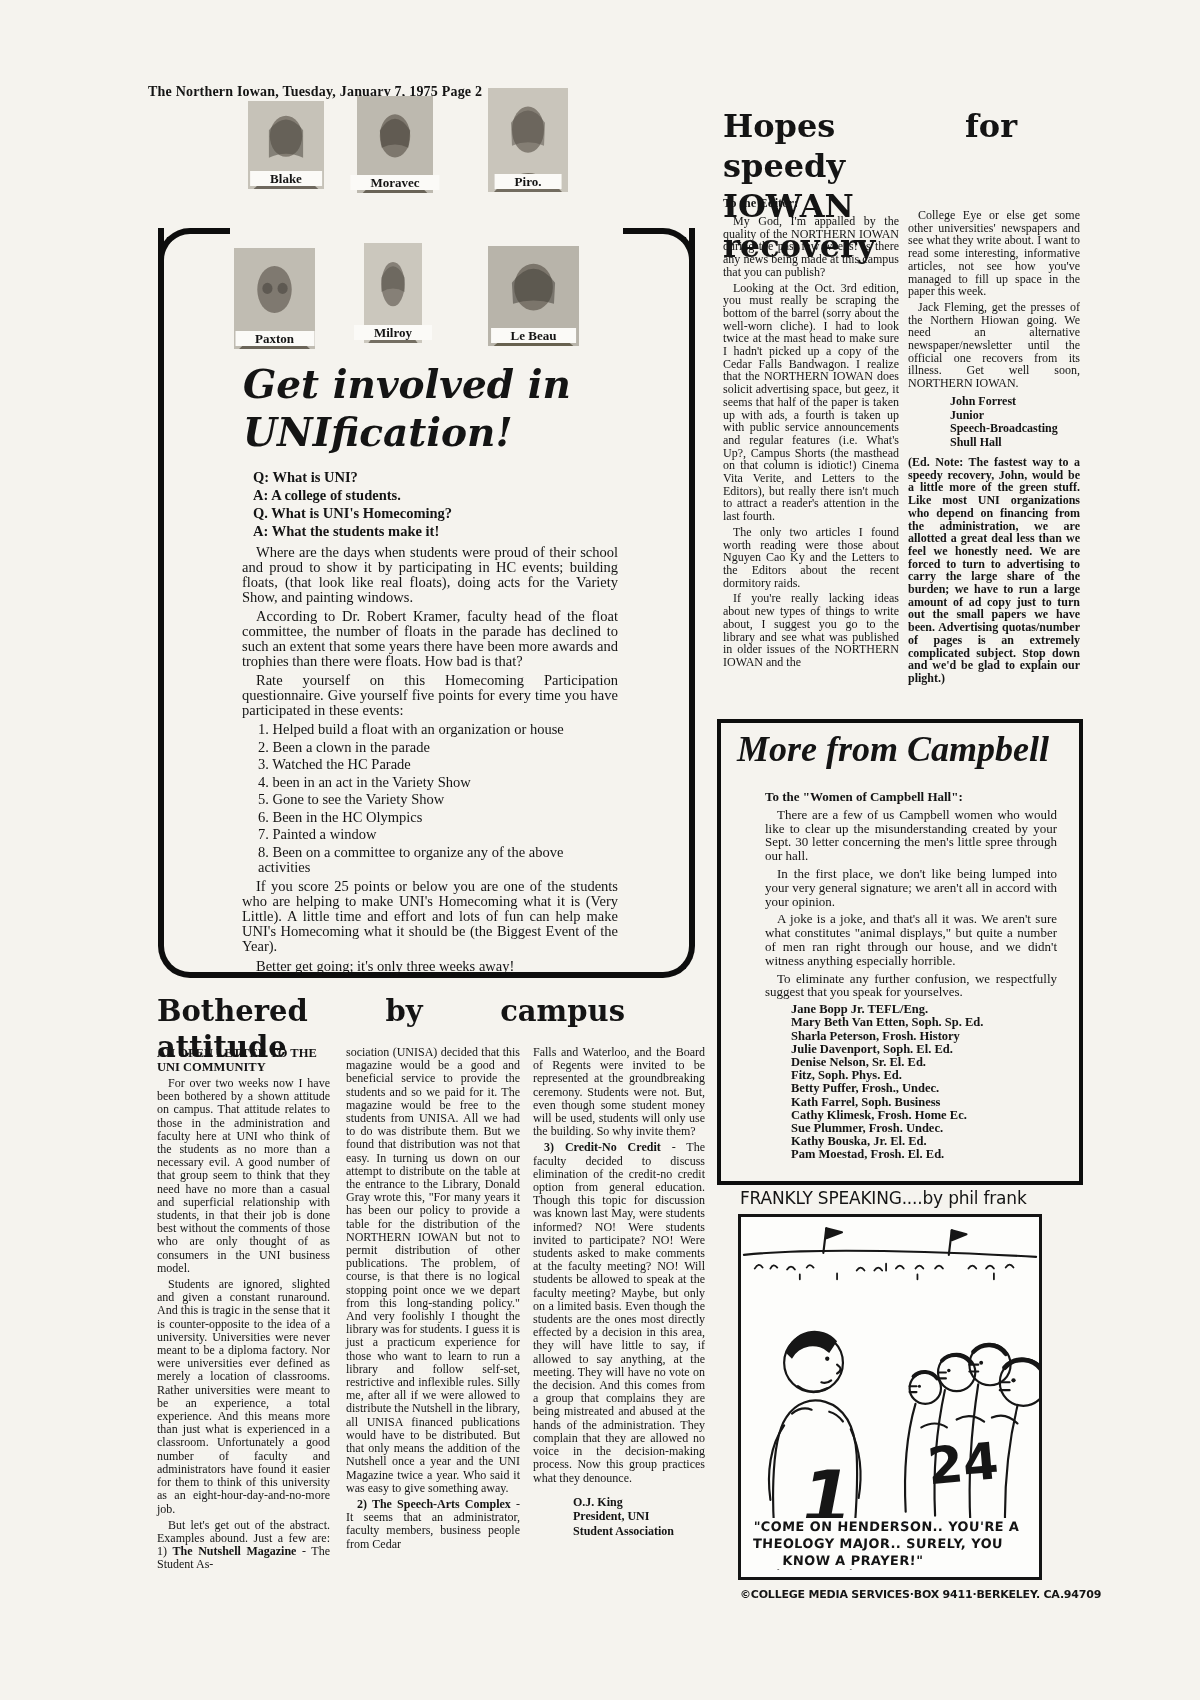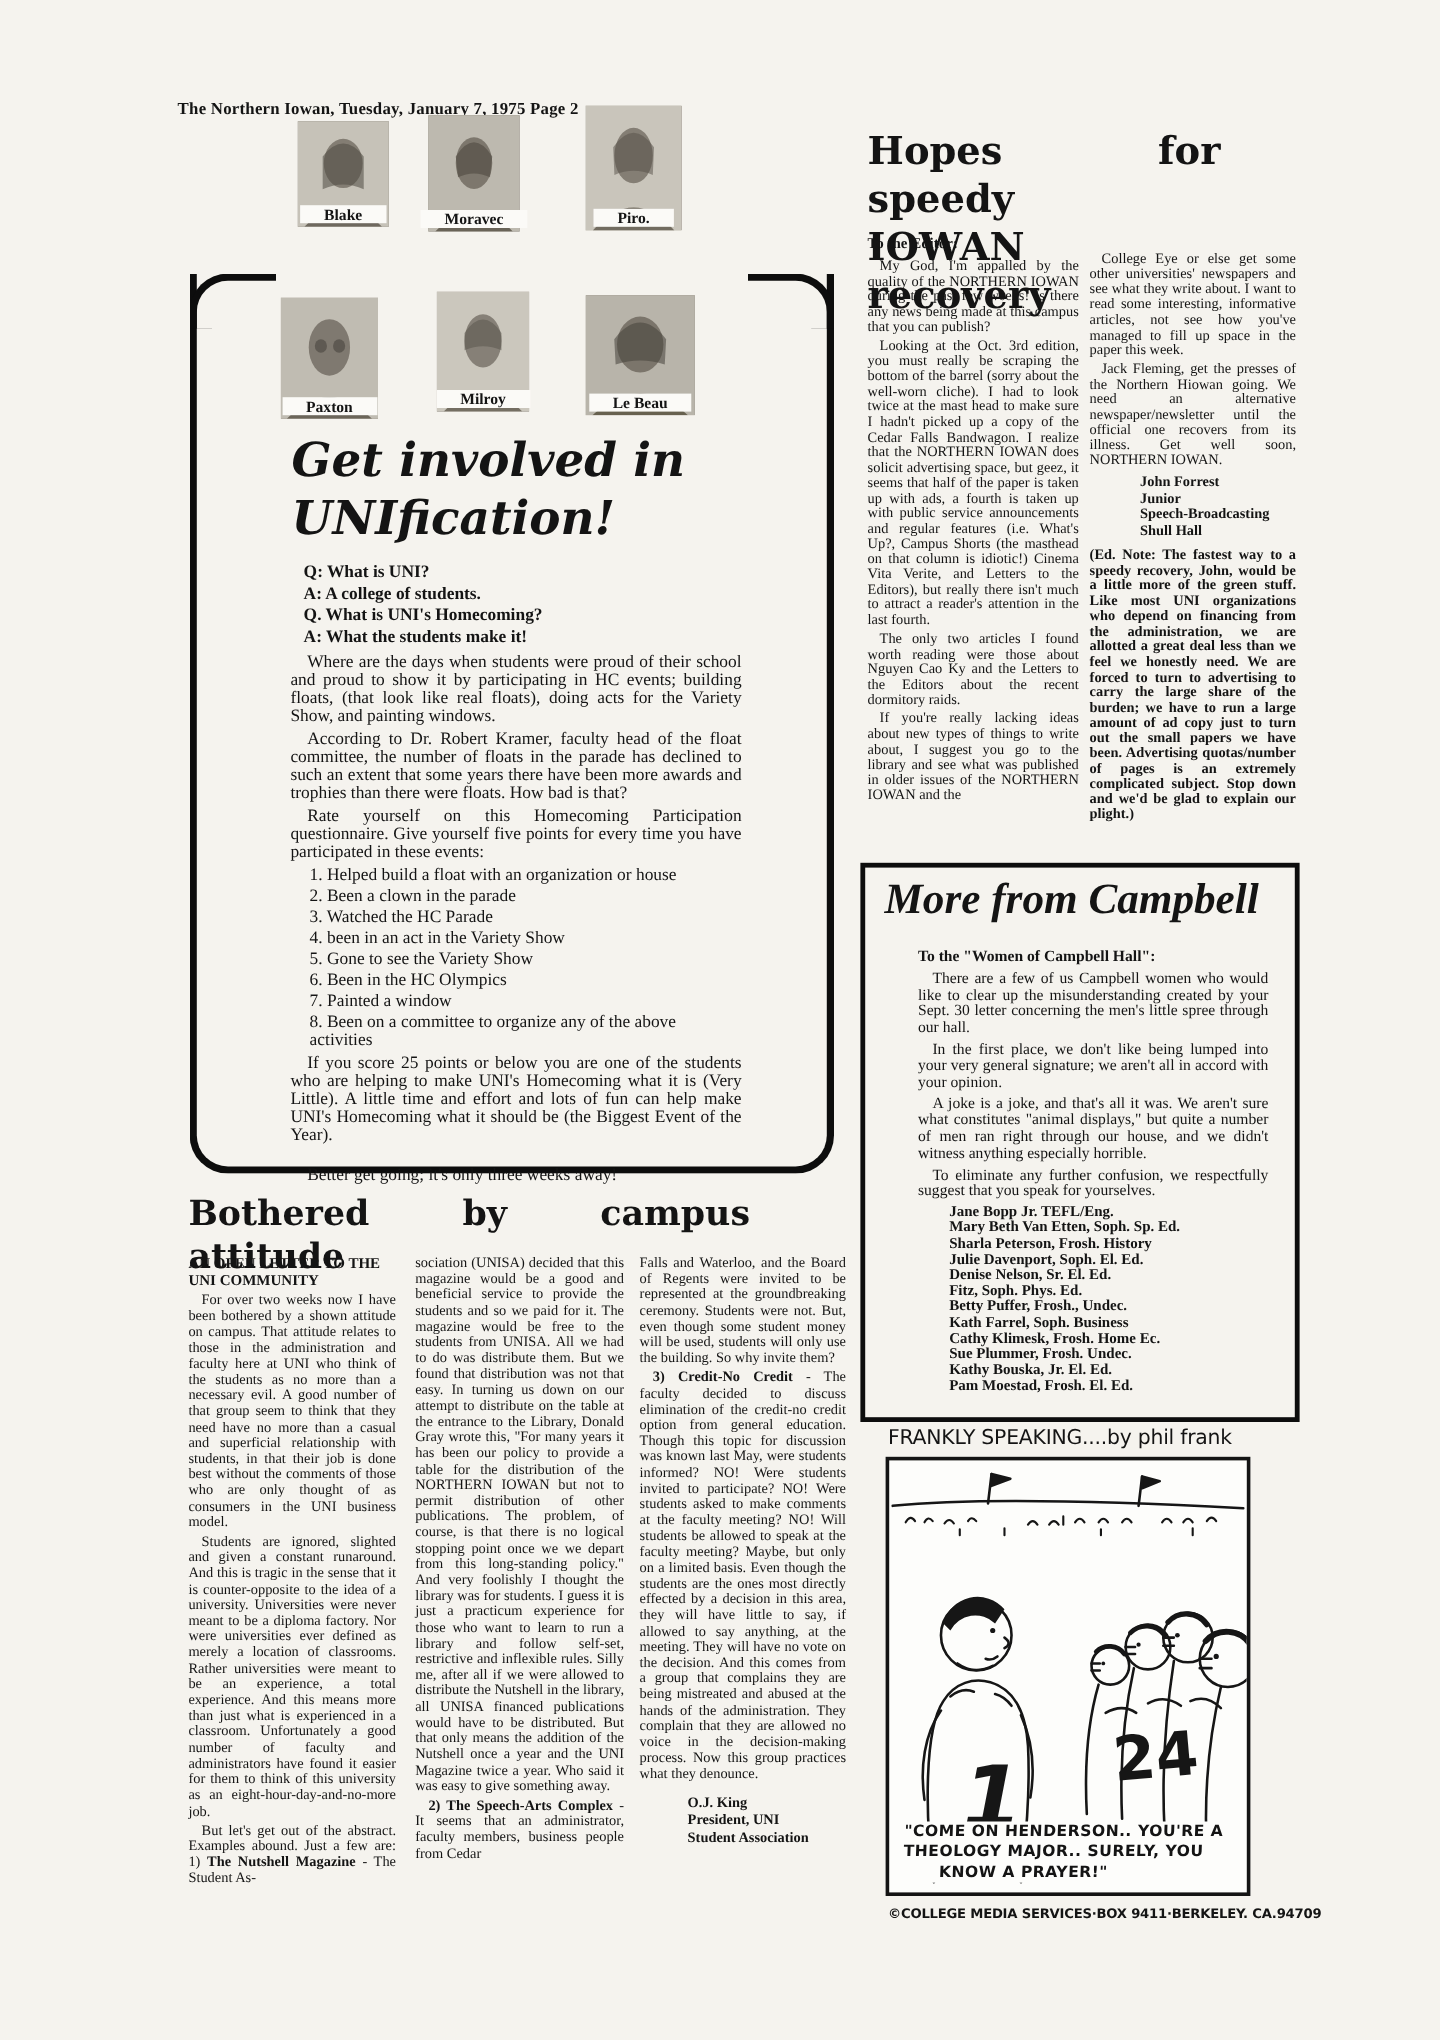--- a/index.html
+++ b/index.html
@@ -12,21 +12,21 @@
 
   
   .photo{position:absolute;background:#c3bfb6;box-shadow:0 0 0 1px #9a958c inset;}
   .photo svg{display:block;width:100%;height:100%;}
   .photo .chip{position:absolute;left:50%;transform:translateX(-50%);bottom:3px;background:#fbfaf7;
         padding:0 20px;font-weight:bold;font-size:13px;white-space:nowrap;line-height:15px;}
   .ph-blake{left:248px;top:101px;width:76px;height:88px;}
   .ph-moravec{left:357px;top:96px;width:76px;height:97px;}
   .ph-piro{left:488px;top:88px;width:80px;height:104px;}
   .ph-paxton{left:234px;top:248px;width:81px;height:101px;}
-  .ph-milroy{left:364px;top:243px;width:77px;height:100px;}
+  .ph-milroy{left:364px;top:243px;width:58px;height:100px;}
   .ph-lebeau{left:488px;top:246px;width:91px;height:100px;}
 
   
   .viewpoint{left:212px;top:158px;font-family:"DejaVu Sans",sans-serif;font-weight:bold;font-style:italic;
         font-size:86px;line-height:1;letter-spacing:3px;color:#0a0a0a;}
 
   
   .uni-box{left:158px;top:228px;width:537px;height:750px;border:6px solid #0d0d0d;border-top:none;
         border-bottom-left-radius:32px;border-bottom-right-radius:32px;box-sizing:border-box;}
   .uni-stub-l{left:158px;top:228px;width:72px;height:46px;border-top:6px solid #0d0d0d;
@@ -34,21 +34,21 @@
   .uni-stub-r{left:623px;top:228px;width:72px;height:46px;border-top:6px solid #0d0d0d;
         border-right:6px solid #0d0d0d;border-top-right-radius:32px;box-sizing:border-box;}
 
   
   .uni-title{left:243px;top:360px;font-family:"DejaVu Serif",serif;font-weight:bold;font-style:italic;
         font-size:39px;line-height:48px;}
   .uni-qa{left:253px;top:468px;font-size:14.5px;font-weight:bold;line-height:18px;}
   .uni-body{left:242px;top:545px;width:376px;font-size:14.5px;line-height:15px;text-align:justify;}
   .uni-body p{margin:0 0 4px 0;text-indent:14px;}
   .hc-item{padding-left:16px;margin-top:2.5px;text-align:left;}
-  .uni-final{margin-top:18px;text-indent:14px;}
+  .uni-final{margin-top:5px;text-indent:14px;}
 
   
   .jl{text-align:justify;text-align-last:justify;}
   .iowan-title{left:723px;top:106px;width:294px;font-family:"DejaVu Serif",serif;font-weight:bold;
         font-size:32px;line-height:40px;}
   .iowan-salutation{left:723px;top:196px;font-size:12.5px;font-weight:bold;}
   .newscol{font-size:12px;line-height:12.7px;text-align:justify;}
   .newscol p{margin:0 0 3px 0;text-indent:10px;}
   .iowan-c1{left:723px;top:215px;width:176px;}
   .iowan-c2{left:908px;top:209px;width:172px;}

